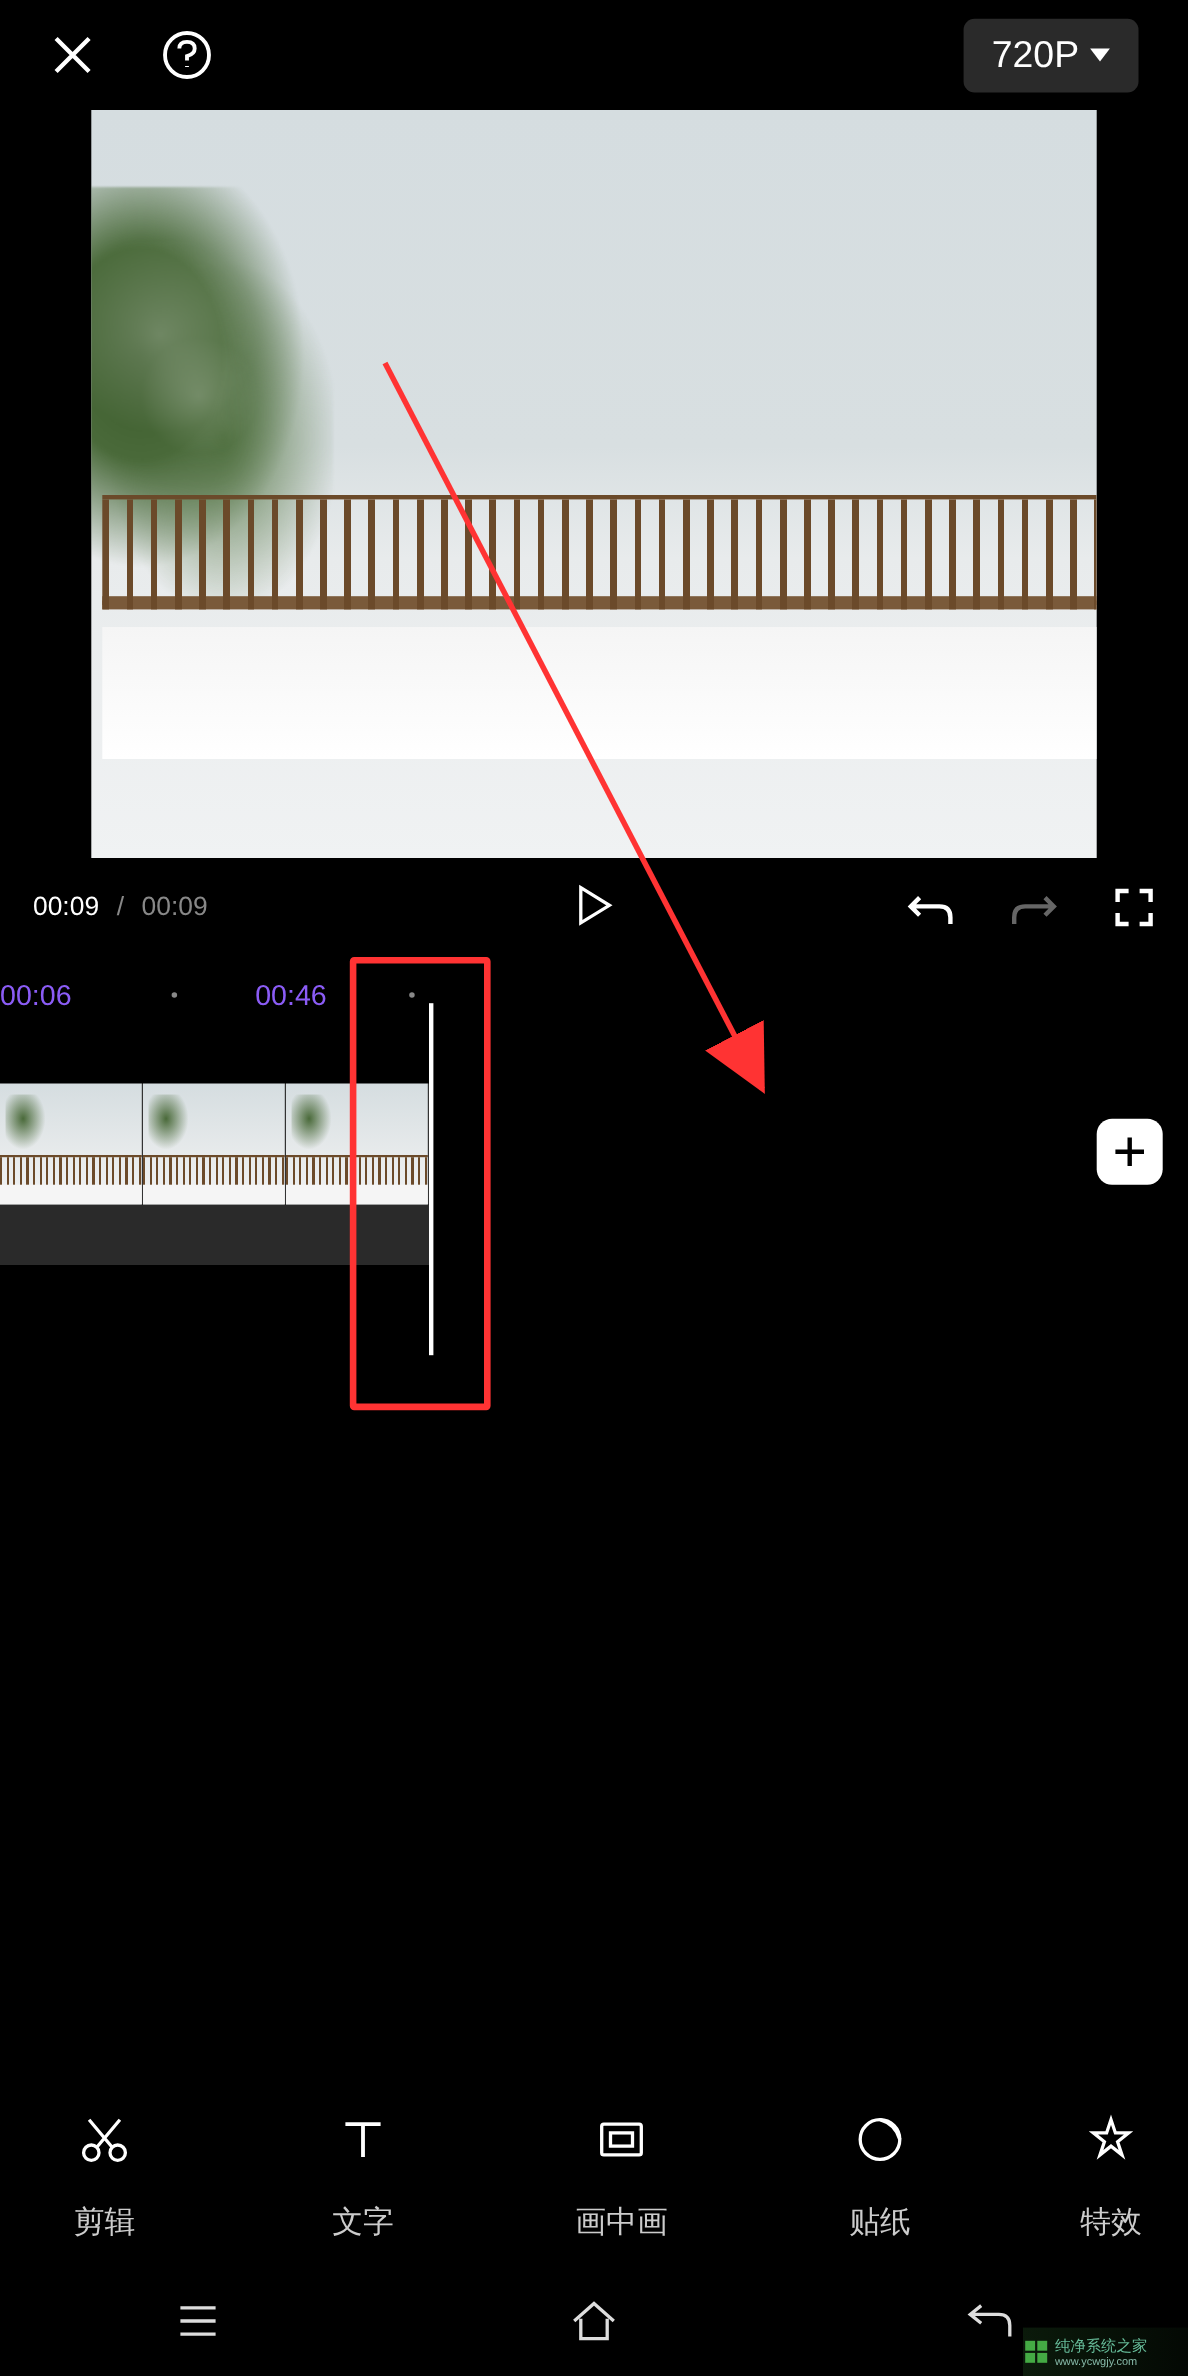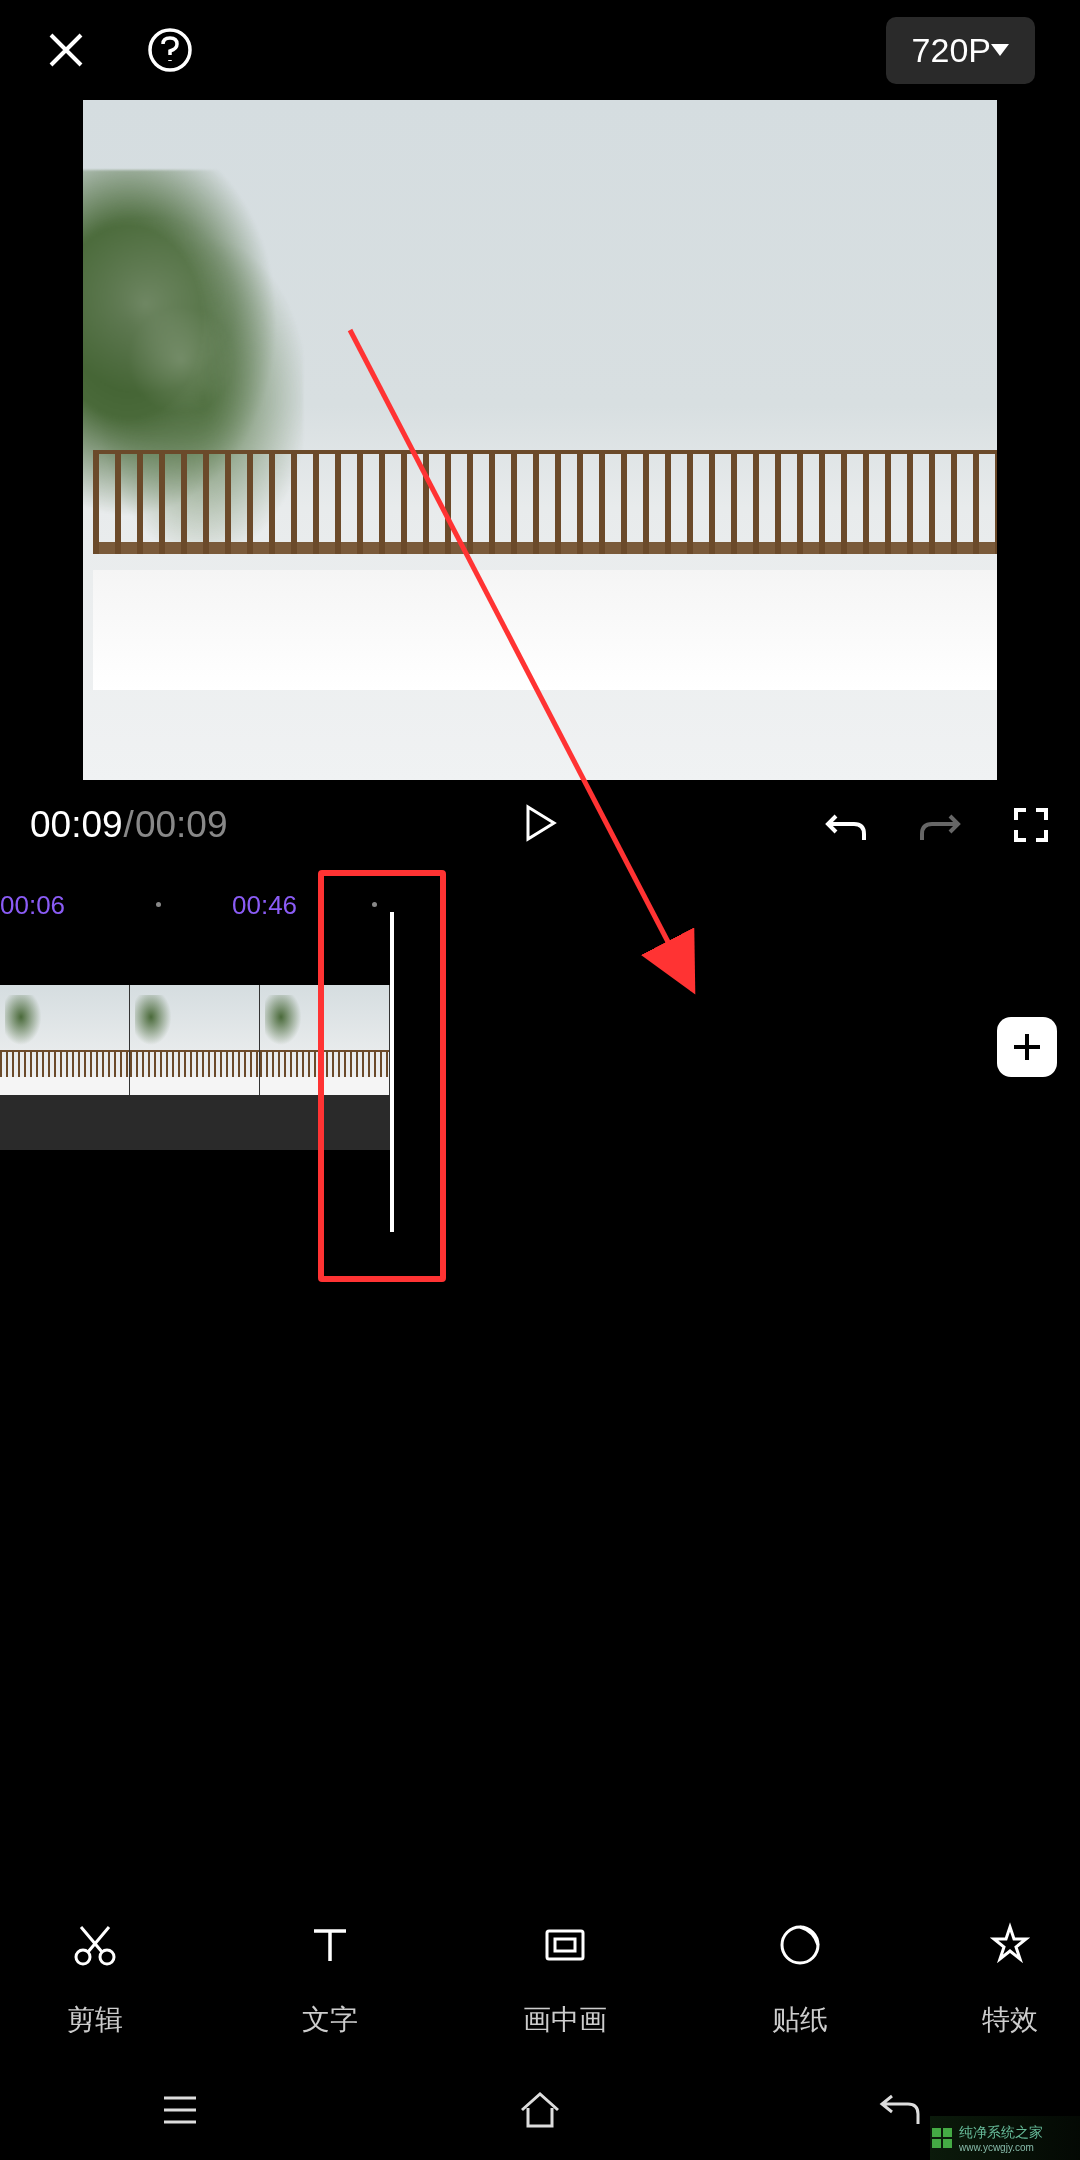--- a/index.html
+++ b/index.html
@@ -2,34 +2,34 @@
 <html><head>
 <meta charset="utf-8">
 <style>
 *{margin:0;padding:0;box-sizing:border-box;font-family:-apple-system,BlinkMacSystemFont,"Segoe UI",sans-serif}
 body{width:1080px;height:2160px;background:#000;color:#fff;position:relative;overflow:hidden}
 .header{display:flex;align-items:center;justify-content:space-between;padding:20px 45px;height:100px}
 .header-left{display:flex;align-items:center;gap:60px}
 .close-icon{width:42px;height:42px;stroke:#fff;stroke-width:4;fill:none}
 .help-icon{width:46px;height:46px;stroke:#fff;stroke-width:3.5;fill:none}
 .header-right{display:flex;align-items:center;gap:20px}
-.resolution-btn{background:#2a2a2a;border-radius:10px;padding:14px 26px;display:flex;align-items:center;font-size:34px;color:#fff}
+.resolution-btn{background:#2a2a2a;border-radius:10px;padding:14px 26px;display:flex;align-items:center;gap:10px;font-size:34px;color:#fff}
 .triangle-down{width:0;height:0;border-left:9px solid transparent;border-right:9px solid transparent;border-top:12px solid #fff}
 .export-btn{background:#ff3355;border-radius:10px;padding:14px 32px;font-size:34px;color:#fff}
 .preview-area{padding:0 83px;height:680px;display:flex;align-items:center;justify-content:center}
 .preview-img{width:914px;height:680px;background:linear-gradient(to bottom,#d5dde0 0%,#d8dfe1 45%,#e8ebec 60%,#f0f2f3 100%);position:relative;overflow:hidden}
 .tree{position:absolute;left:-30px;top:70px;width:250px;height:380px;background:radial-gradient(ellipse at 30% 40%,#3a5a2a 0%,#4a6a3a 30%,transparent 60%),radial-gradient(ellipse at 60% 60%,#5a7a4a 0%,transparent 50%);filter:blur(1px)}
 .tree::before{content:"";position:absolute;left:20px;top:50px;width:180px;height:280px;background:radial-gradient(circle at 40% 30%,#ffffff40 0%,transparent 40%),radial-gradient(circle at 60% 50%,#ffffff30 0%,transparent 30%)}
 .deck{position:absolute;left:10px;bottom:90px;right:0;height:240px}
 .railing{position:absolute;top:0;left:0;right:0;height:100px;border-top:4px solid #6b4a2a;border-bottom:4px solid #6b4a2a}
 .railing::before{content:"";position:absolute;left:0;right:0;bottom:-8px;height:12px;background:#7a5a3a}
 .posts{position:absolute;top:0;left:0;right:0;height:100px;background:repeating-linear-gradient(to right,#6b4a2a 0px,#6b4a2a 6px,transparent 6px,transparent 22px)}
 .snow-deck{position:absolute;bottom:0;left:0;right:0;height:120px;background:linear-gradient(to bottom,#f5f5f5,#ffffff)}
 .controls{display:flex;align-items:center;padding:20px 30px;height:90px}
-.time-display{font-size:37px;display:flex;gap:1px}
+.time-display{font-size:24px;display:flex;gap:16px}
 .time-current{color:#fff}
 .time-sep{color:#888}
 .time-total{color:#888}
 .play-btn{margin-left:auto;margin-right:auto;position:absolute;left:50%;transform:translateX(-50%)}
 .play-icon{width:36px;height:40px;fill:none;stroke:#fff;stroke-width:3}
 .ctrl-right{margin-left:auto;display:flex;align-items:center;gap:50px}
 .undo-icon,.redo-icon{width:44px;height:38px;stroke-width:4;fill:none}
 .undo-icon{stroke:#fff}
 .redo-icon{stroke:#666}
 .fullscreen-icon{width:38px;height:38px;stroke:#fff;stroke-width:4;fill:none}

